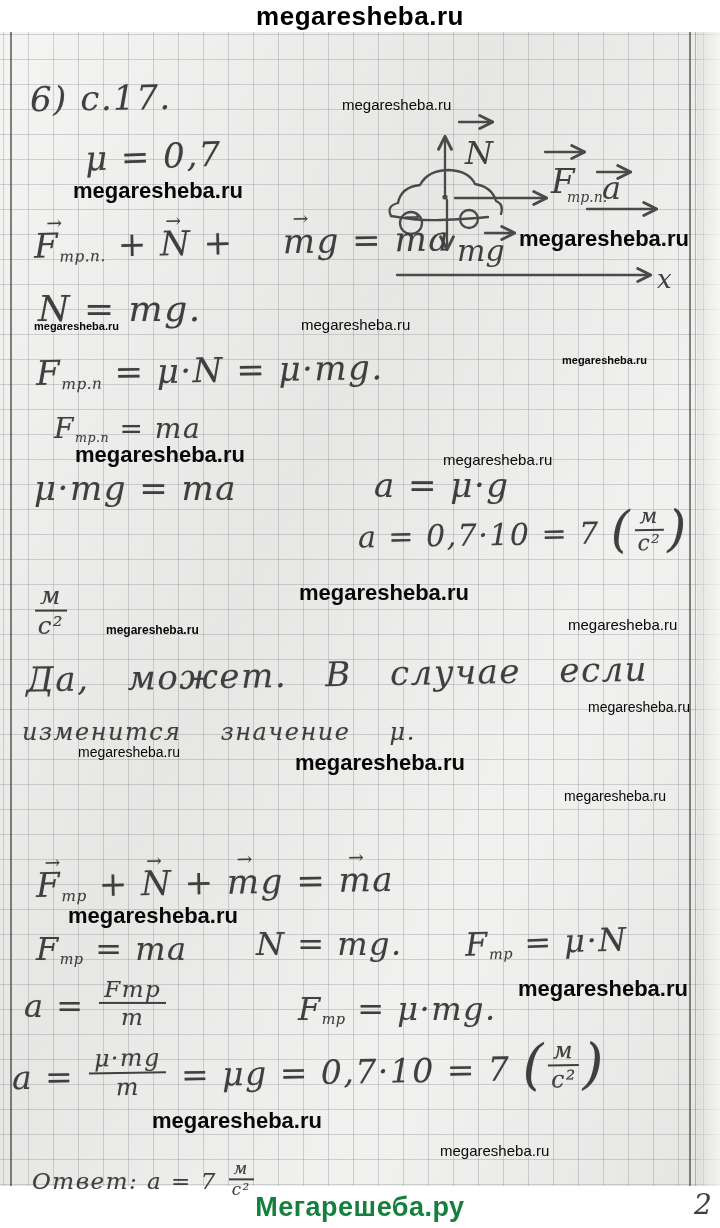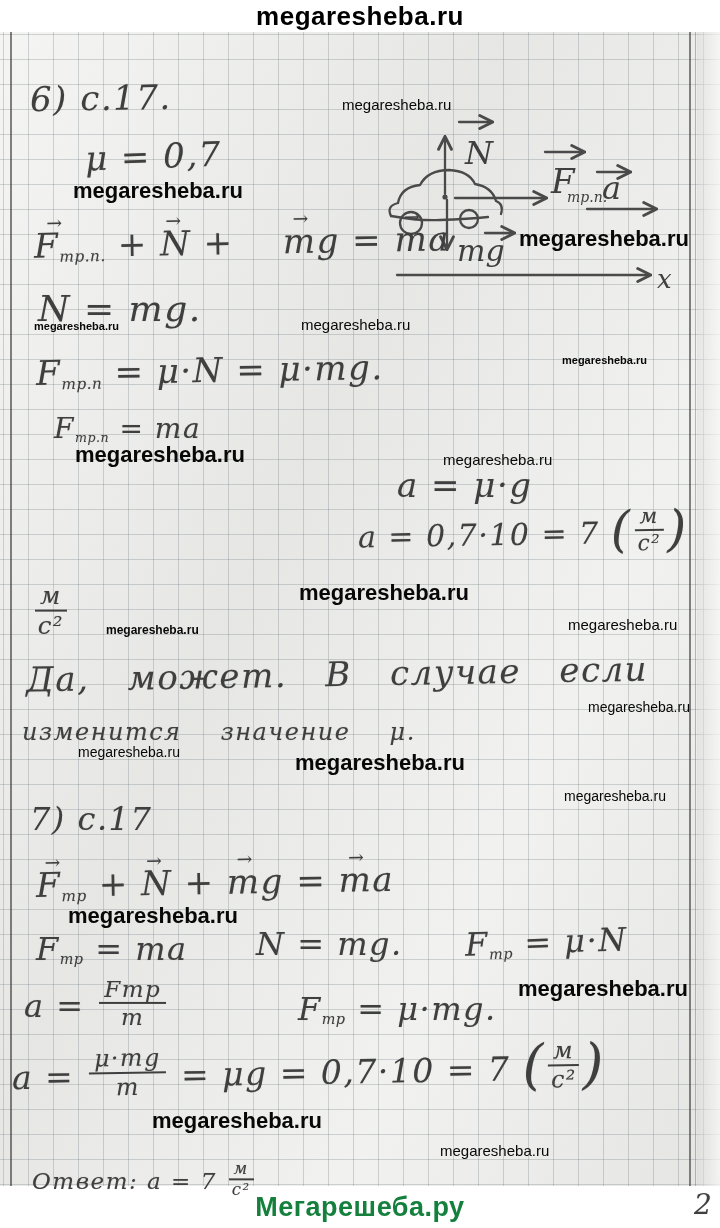--- a/index.html
+++ b/index.html
@@ -126,26 +126,26 @@
       <div class="wm b" style="left: 68px; top: 871px; font-size: 22px;">megaresheba.ru</div>
       <div class="wm b" style="left: 518px; top: 944px; font-size: 22px;">megaresheba.ru</div>
       <div class="wm b" style="left: 152px; top: 1076px; font-size: 22px;">megaresheba.ru</div>
       <div class="wm" style="left: 440px; top: 1110px; font-size: 15px;">megaresheba.ru</div>
       <div class="hw" style="left: 30px; top: 46px; font-size: 34px; transform: rotate(-1deg);"><span><span>6) с.17.</span></span></div>
       <div class="hw" style="left: 85px; top: 104px; font-size: 34px; transform: rotate(-2deg);"><span><span>μ = 0,7</span></span></div>
       <div class="hw" style="left: 34px; top: 190px; font-size: 34px; transform: rotate(-1deg);"><span class="vec"><span>F</span><sub>тр.п.</sub></span><span><span> + </span></span><span class="vec"><span>N</span></span><span><span> +    </span></span><span class="vec"><span>mg</span></span><span><span> = </span></span><span class="vec"><span>ma</span></span></div>
       <div class="hw" style="left: 38px; top: 256px; font-size: 36px;"><span><span>N = mg.</span></span></div>
       <div class="hw" style="left: 36px; top: 318px; font-size: 34px; transform: rotate(-1deg);"><span><span>F</span><sub>тр.п</sub></span><span><span> = μ·N = μ·mg.</span></span></div>
       <div class="hw" style="left: 38px; top: 380px; font-size: 28px; margin-left: 16px;"><span><span>F</span><sub>тр.п</sub></span><span><span> = ma</span></span></div>
-      <div class="hw" style="left: 374px; top: 433px; font-size: 34px; margin-left: 23px;"><span><span>a = μ·g</span></span></div>
+      <div class="hw" style="left: 34px; top: 436px; font-size: 34px;"><span><span>μ·mg = ma</span></span></div>
+      <div class="hw" style="left: 374px; top: 433px; font-size: 34px;"><span><span>a = μ·g</span></span></div>
       <div class="hw" style="left: 358px; top: 480px; font-size: 30px; transform: rotate(-1deg);"><span><span>a = 0,7·10 = 7 </span></span><span class="big"><span>(</span></span><span class="frac"><span class="ftop">м</span><span class="fbot">с²</span></span><span class="big"><span>)</span></span></div>
       <div class="hw" style="left: 32px; top: 556px; font-size: 34px;"><span class="frac"><span class="ftop">м</span><span class="fbot">с²</span></span></div>
       <div class="hw" style="left: 26px; top: 622px; font-size: 34px; transform: rotate(-1deg); word-spacing: 26px;"><span><span>Да, может. В случае если</span></span></div>
       <div class="hw" style="left: 22px; top: 686px; font-size: 24px; word-spacing: 30px;"><span><span>изменится значение μ.</span></span></div>
-      <div class="hw" style="left: 30px; top: 768px; font-size: 32px;"><span><span>7) с.17</span></span></div>
       <div class="hw" style="left: 36px; top: 830px; font-size: 34px; transform: rotate(-1deg);"><span class="vec"><span>F</span><sub>тр</sub></span><span><span> + </span></span><span class="vec"><span>N</span></span><span><span> + </span></span><span class="vec"><span>mg</span></span><span><span> = </span></span><span class="vec"><span>ma</span></span></div>
       <div class="hw" style="left: 36px; top: 898px; font-size: 32px;"><span><span>F</span><sub>тр</sub></span><span><span> = ma</span></span></div>
       <div class="hw" style="left: 256px; top: 893px; font-size: 32px;"><span><span>N = mg.</span></span></div>
       <div class="hw" style="left: 465px; top: 891px; font-size: 32px; transform: rotate(-2deg);"><span><span>F</span><sub>тр</sub></span><span><span> = μ·N</span></span></div>
       <div class="hw" style="left: 24px; top: 950px; font-size: 32px;"><span><span>a = </span></span><span class="frac"><span class="ftop">Fтр</span><span class="fbot">m</span></span></div>
       <div class="hw" style="left: 298px; top: 958px; font-size: 32px;"><span><span>F</span><sub>тр</sub></span><span><span> = μ·mg.</span></span></div>
       <div class="hw" style="left: 12px; top: 1016px; font-size: 33px; transform: rotate(-1deg);"><span><span>a = </span></span><span class="frac"><span class="ftop">μ·mg</span><span class="fbot">m</span></span><span><span> = μg = 0,7·10 = 7 </span></span><span class="big"><span>(</span></span><span class="frac"><span class="ftop">м</span><span class="fbot">с²</span></span><span class="big"><span>)</span></span></div>
       <div class="hw" style="left: 32px; top: 1132px; font-size: 23px;"><span><span>Ответ: a = 7 </span></span><span class="frac"><span class="ftop">м</span><span class="fbot">с²</span></span></div>
       <div class="hw" style="left: 694px; top: 1156px; font-size: 28px;"><span><span>2</span></span></div>
     </div>

